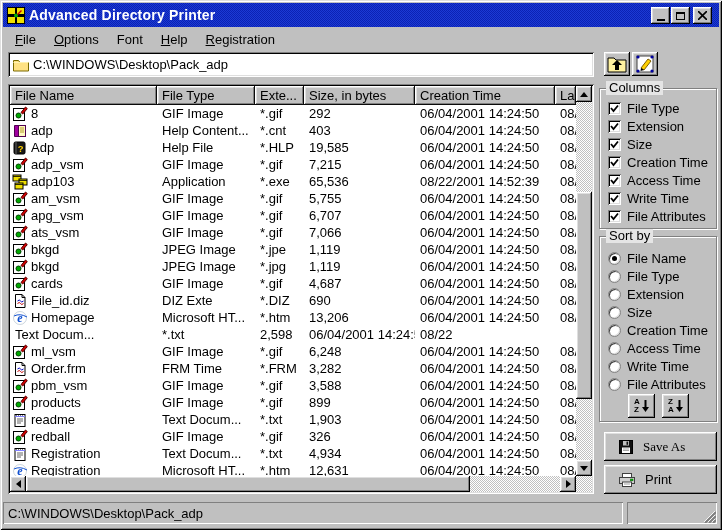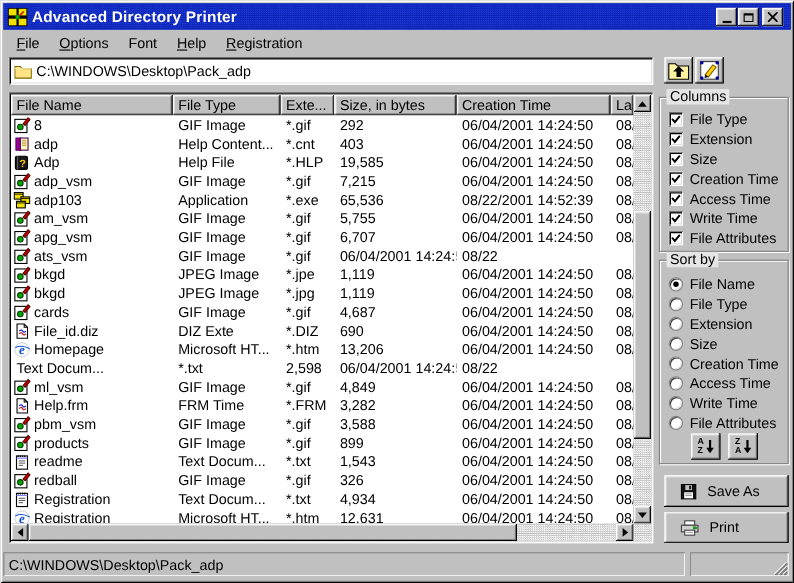--- a/index.html
+++ b/index.html
@@ -347,20 +347,21 @@
               <svg width="16" height="16" viewBox="0 0 16 16">
                 <rect x="1.5" y="2.5" width="11" height="12" fill="#fff" stroke="#000"></rect>
                 <circle cx="6.5" cy="9.5" r="2.5" fill="#00a800" stroke="#004000"></circle>
                 <path d="M9 6.5 L13.5 1 L15.3 2.6 L10.8 8 Z" fill="#d00000" stroke="#500"></path>
               </svg>
             </span>
             <span>ats_vsm</span>
           </div>
           <div class="cell">GIF Image</div>
           <div class="cell">*.gif</div>
+          <div class="cell">7,066</div>
           <div class="cell">06/04/2001 14:24:50</div>
           <div class="cell">08/22</div>
         </div>
         <div class="lv-row">
           <div class="cell name">
             <span class="ico">
               <svg width="16" height="16" viewBox="0 0 16 16">
                 <rect x="1.5" y="2.5" width="11" height="12" fill="#fff" stroke="#000"></rect>
                 <circle cx="6.5" cy="9.5" r="2.5" fill="#00a800" stroke="#004000"></circle>
                 <path d="M9 6.5 L13.5 1 L15.3 2.6 L10.8 8 Z" fill="#d00000" stroke="#500"></path>
@@ -456,35 +457,35 @@
               <svg width="16" height="16" viewBox="0 0 16 16">
                 <rect x="1.5" y="2.5" width="11" height="12" fill="#fff" stroke="#000"></rect>
                 <circle cx="6.5" cy="9.5" r="2.5" fill="#00a800" stroke="#004000"></circle>
                 <path d="M9 6.5 L13.5 1 L15.3 2.6 L10.8 8 Z" fill="#d00000" stroke="#500"></path>
               </svg>
             </span>
             <span>ml_vsm</span>
           </div>
           <div class="cell">GIF Image</div>
           <div class="cell">*.gif</div>
-          <div class="cell">4,849</div>
+          <div class="cell">6,248</div>
           <div class="cell">06/04/2001 14:24:50</div>
           <div class="cell">08/22</div>
         </div>
         <div class="lv-row">
           <div class="cell name">
             <span class="ico">
               <svg width="16" height="16" viewBox="0 0 16 16">
                 <path d="M3.5 1.5 h6.5 l3 3 v10 h-9.5 Z" fill="#fff" stroke="#000"></path>
                 <path d="M10 1.5 v3 h3" fill="none" stroke="#000"></path>
                 <path d="M5.5 8 q2 -2 3 0 t3 0" stroke="#0000c0" fill="none"></path>
                 <path d="M5.5 10.5 q2 -2 3 0 t3 0" stroke="#c00000" fill="none"></path>
               </svg>
             </span>
-            <span>Help.frm</span>
+            <span>Order.frm</span>
           </div>
           <div class="cell">FRM Time</div>
           <div class="cell">*.FRM</div>
           <div class="cell">3,282</div>
           <div class="cell">06/04/2001 14:24:50</div>
           <div class="cell">08/21</div>
         </div>
         <div class="lv-row">
           <div class="cell name">
             <span class="ico">
@@ -526,21 +527,21 @@
                 <rect x="3" y="2.5" width="10" height="12" fill="#fff" stroke="#000"></rect>
                 <path d="M3 4.5 h10" stroke="#8080ff"></path>
                 <path d="M4.5 2 v1.5 M6.5 2 v1.5 M8.5 2 v1.5 M10.5 2 v1.5" stroke="#000"></path>
                 <path d="M5 7 h6 M5 9 h6 M5 11 h4" stroke="#404040" stroke-width="0.8"></path>
               </svg>
             </span>
             <span>readme</span>
           </div>
           <div class="cell">Text Docum...</div>
           <div class="cell">*.txt</div>
-          <div class="cell">1,543</div>
+          <div class="cell">1,903</div>
           <div class="cell">06/04/2001 14:24:50</div>
           <div class="cell">08/22</div>
         </div>
         <div class="lv-row">
           <div class="cell name">
             <span class="ico">
               <svg width="16" height="16" viewBox="0 0 16 16">
                 <rect x="1.5" y="2.5" width="11" height="12" fill="#fff" stroke="#000"></rect>
                 <circle cx="6.5" cy="9.5" r="2.5" fill="#00a800" stroke="#004000"></circle>
                 <path d="M9 6.5 L13.5 1 L15.3 2.6 L10.8 8 Z" fill="#d00000" stroke="#500"></path>
@@ -728,21 +729,21 @@
           <span>Z</span>
           <span>A</span>
         </span>
       <svg width="7" height="12" viewBox="0 0 7 12">
           <rect x="2.5" y="0" width="2" height="8" fill="#000"></rect>
           <path d="M0 7 h7 L3.5 12 Z" fill="#000"></path>
         </svg>
     </div>
   </div>
 
-  <div class="action-btn raised" style="top:432px;">
+  <div class="action-btn raised" style="top:432px;font-family:Liberation Serif, serif;">
     <span id="icon-floppy" style="display:inline-flex;width:16px;height:16px;">
         <svg width="16" height="16" viewBox="0 0 16 16">
           <rect x="1.5" y="1.5" width="13" height="13" fill="#101010" stroke="#000"></rect>
           <rect x="5" y="2" width="6" height="4.5" fill="#c0c0c0"></rect>
           <rect x="8.5" y="2.6" width="1.6" height="3.2" fill="#101010"></rect>
           <rect x="4" y="8.5" width="8" height="5.5" fill="#fff"></rect>
           <path d="M5 10 h6 M5 11.5 h6" stroke="#808080" stroke-width="0.7"></path>
         </svg>
       </span>
     <span>Save As</span>

